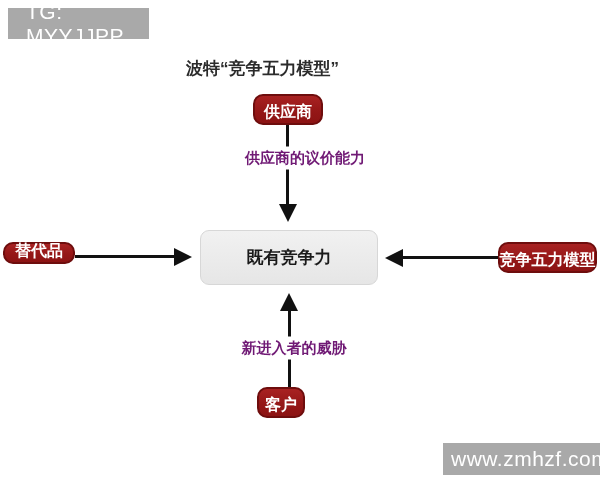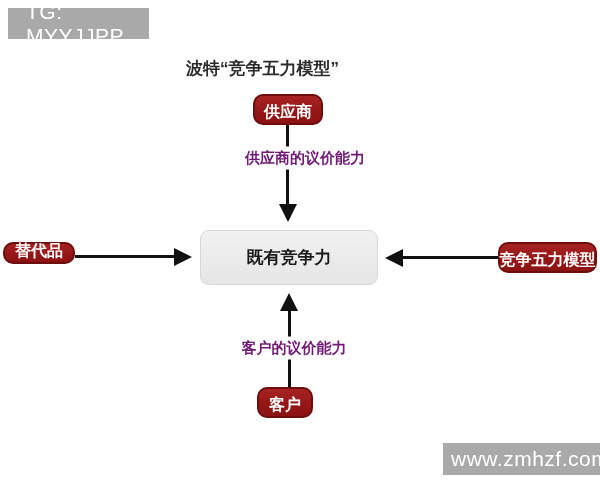--- a/index.html
+++ b/index.html
@@ -42,21 +42,21 @@
     font-weight: bold;
     font-size: 16px;
     display: flex;
     align-items: flex-end;
     justify-content: center;
     white-space: nowrap;
   }
   .node-supplier { left: 253px; top: 94px;  width: 70px; height: 31px; }
   .node-substitute { left: 3px;  top: 242px; width: 72px; height: 22px; font-family: Liberation Mono, monospace; }
   .node-entrant { left: 498px; top: 242px; width: 99px; height: 31px; }
-  .node-customer { left: 257px; top: 387px; width: 56px; height: 31px; }
+  .node-customer { left: 257px; top: 387px; width: 48px; height: 31px; }
   .center-node {
     position: absolute;
     left: 200px;
     top: 230px;
     width: 178px;
     height: 55px;
     background: linear-gradient(180deg, #f1f1f1 0%, #e6e6e6 100%);
     border: 1px solid #d7d7d7;
     border-radius: 9px;
     display: flex;
@@ -124,21 +124,21 @@
     <span>竞争五力模型</span>
   </div>
   <div class="edge-line line-h line-entrant"></div>
   <div class="arrow-head head-left"></div>
 
   <div class="red-node node-customer">
     <span>客户</span>
   </div>
   <div class="edge-line line-v line-customer"></div>
   <div class="arrow-head head-up"></div>
-  <div class="edge-label label-customer-power">客户的议价能力</div>
+  <div class="edge-label label-customer-power">新进入者的威胁</div>
 
   <div class="center-node">
     <span>既有竞争力</span>
   </div>
 
   <div class="banner bottom-right">
     <span>www.zmhzf.com</span>
   </div>
 
 </div>

